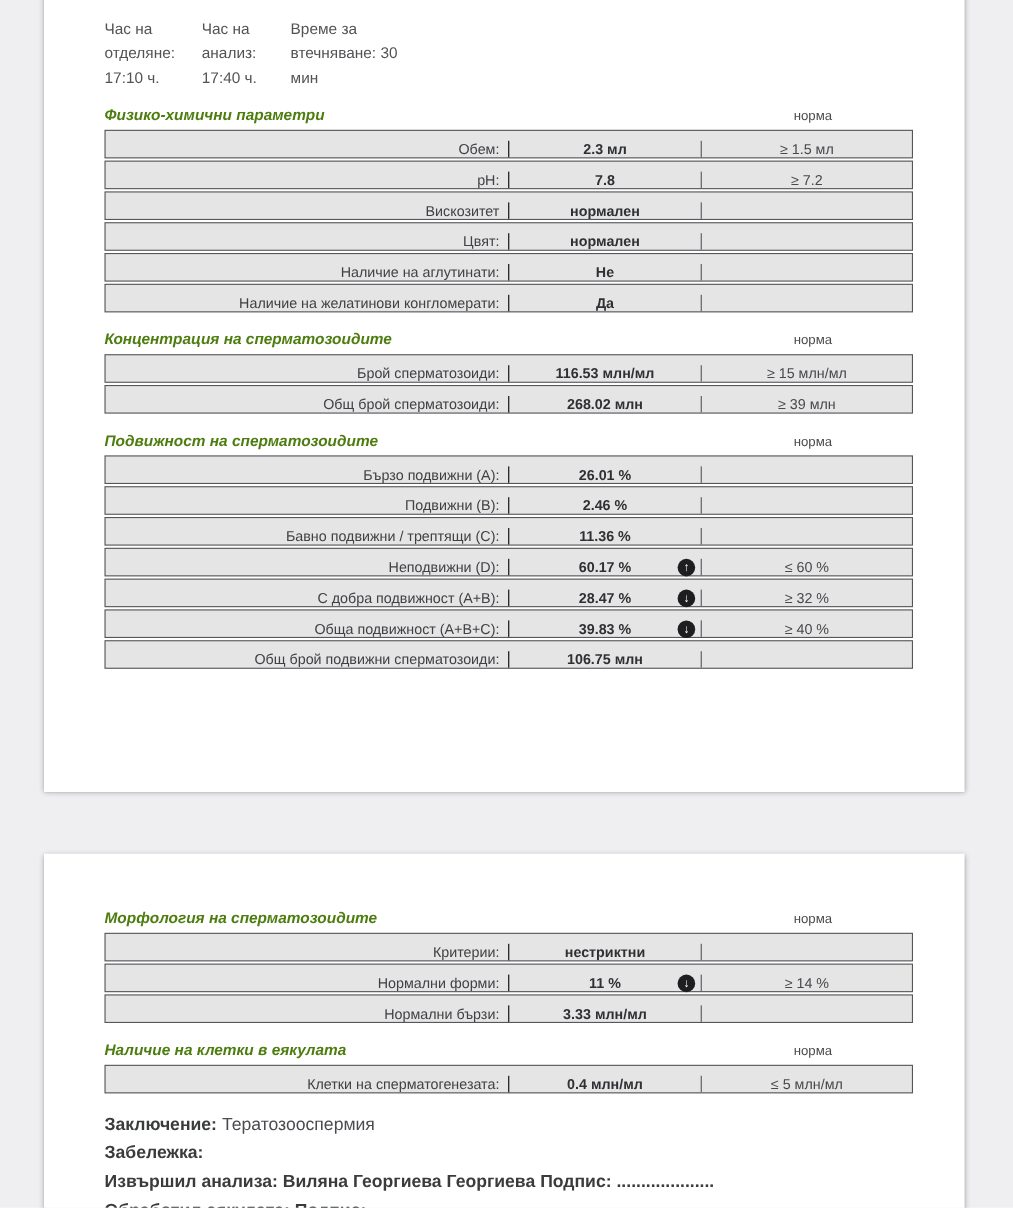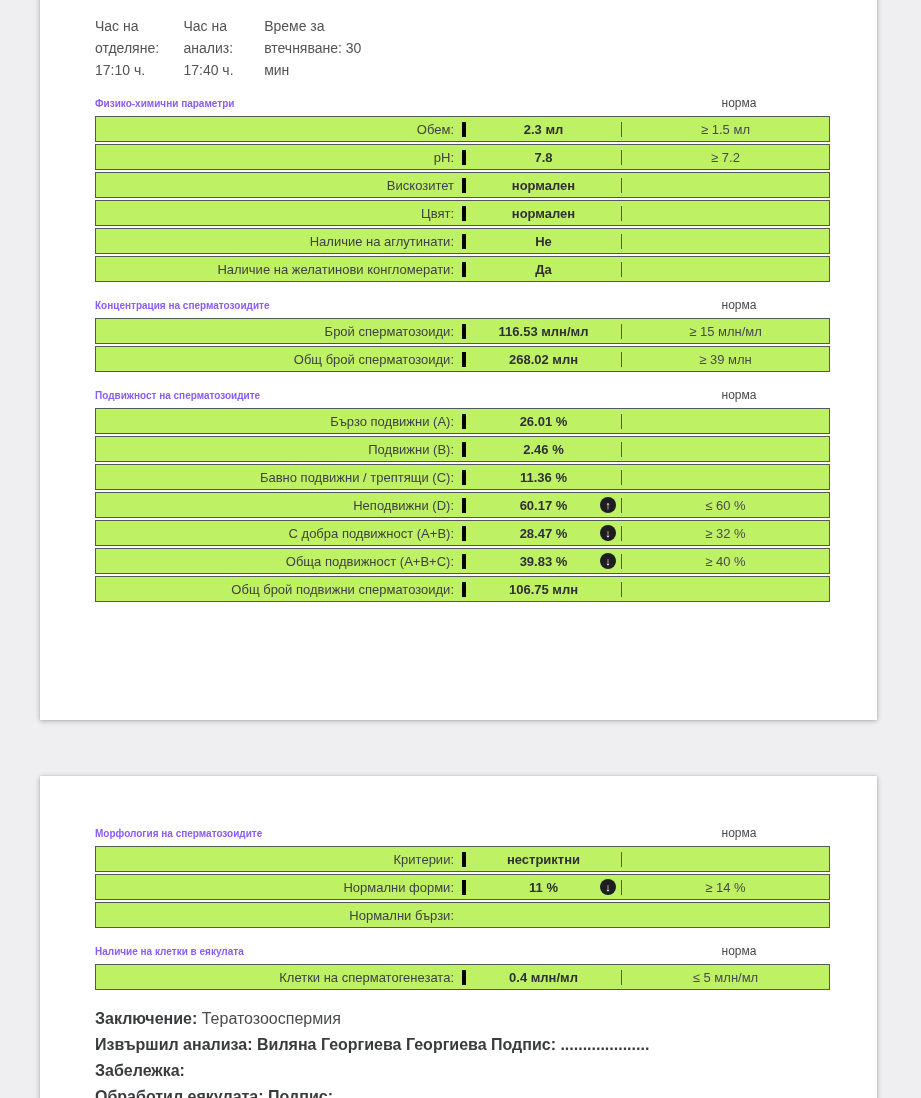--- a/index.html
+++ b/index.html
@@ -22,34 +22,34 @@
   .info-col { display:flex; flex-direction:row;margin-top:12px; }
   .info-col.left { width:271px; }
   .info-col.right { flex:1; }
   .info-line { font-size:14px; line-height:22px; color:#525356; }
 
   
   .section { margin-top:16px; }
   .section.first-p1 { margin-top:15px; }
   .section.first-p2 { margin-top:50px; }
   .section-head { display:flex; align-items:baseline; margin-bottom:6px; }
-  .section-title { flex:1; font-size:10px; font-weight:bold; color:#8b5cf6; }
+  .section-title { flex:1; font-size:14px; font-weight:bold; font-style:italic; color:#4d7c0f; }
   .norm-head { width:182px; text-align:center; font-size:12px; color:#4a4b4e; }
 
   
   .row {
     display:flex; height:26px; border:1px solid #55565a; margin-bottom:2px;
-    align-items:center; background:#bef264;
+    align-items:flex-end; background:#e5e5e5;
   }
   .cl {
     width:366px; text-align:right; padding-right:8px; font-size:13px; color:#404144;
     display:flex; align-items:center; justify-content:flex-end;
   }
   .cv {
-    width:160px; border-left:4px solid #000000; border-right:1px solid #55565a;
+    width:176px; border-left:1px solid #000000; border-right:1px solid #55565a;
     display:flex; align-items:center; justify-content:center;
     font-size:13px; font-weight:bold; color:#2f3033; position:relative;
   }
   .cn {
     flex:1; display:flex; align-items:center; justify-content:center;
     font-size:13px; color:#48494c;
   }
   .badge {
     position:absolute; right:5px; top:50%; margin-top:-8px;
     width:16px; height:16px; border-radius:50%; background:#1e1e20;
@@ -230,20 +230,23 @@
       <div class="row">
         <div class="cl">Нормални форми:</div>
         <div class="cv">
           <span>11 %</span>
           <span class="badge">↓</span>
         </div>
         <div class="cn">≥ 14 %</div>
       </div>
       <div class="row">
         <div class="cl">Нормални бързи:</div>
+        <div class="cv">
+            <span>3.33 млн/мл</span>
+          </div>
         <div class="cn"></div>
       </div>
     </div>
   </div>
 
   <div class="section">
     <div class="section-head">
       <div class="section-title">Наличие на клетки в еякулата</div>
       <div class="norm-head">норма</div>
     </div>
@@ -256,18 +259,18 @@
         <div class="cn">≤ 5 млн/мл</div>
       </div>
     </div>
   </div>
 
   <div class="footer">
     <div class="f-line">
       <span>Заключение:</span>
       <span class="f-val">Тератозооспермия</span>
     </div>
+    <div class="f-line">Забележка:</div>
     <div class="f-line">Извършил анализа: Виляна Георгиева Георгиева Подпис: ....................</div>
-    <div class="f-line">Забележка:</div>
     <div class="f-line">Обработил еякулата: Подпис: ............</div>
   </div>
 
 </div>
 
 </body></html>

